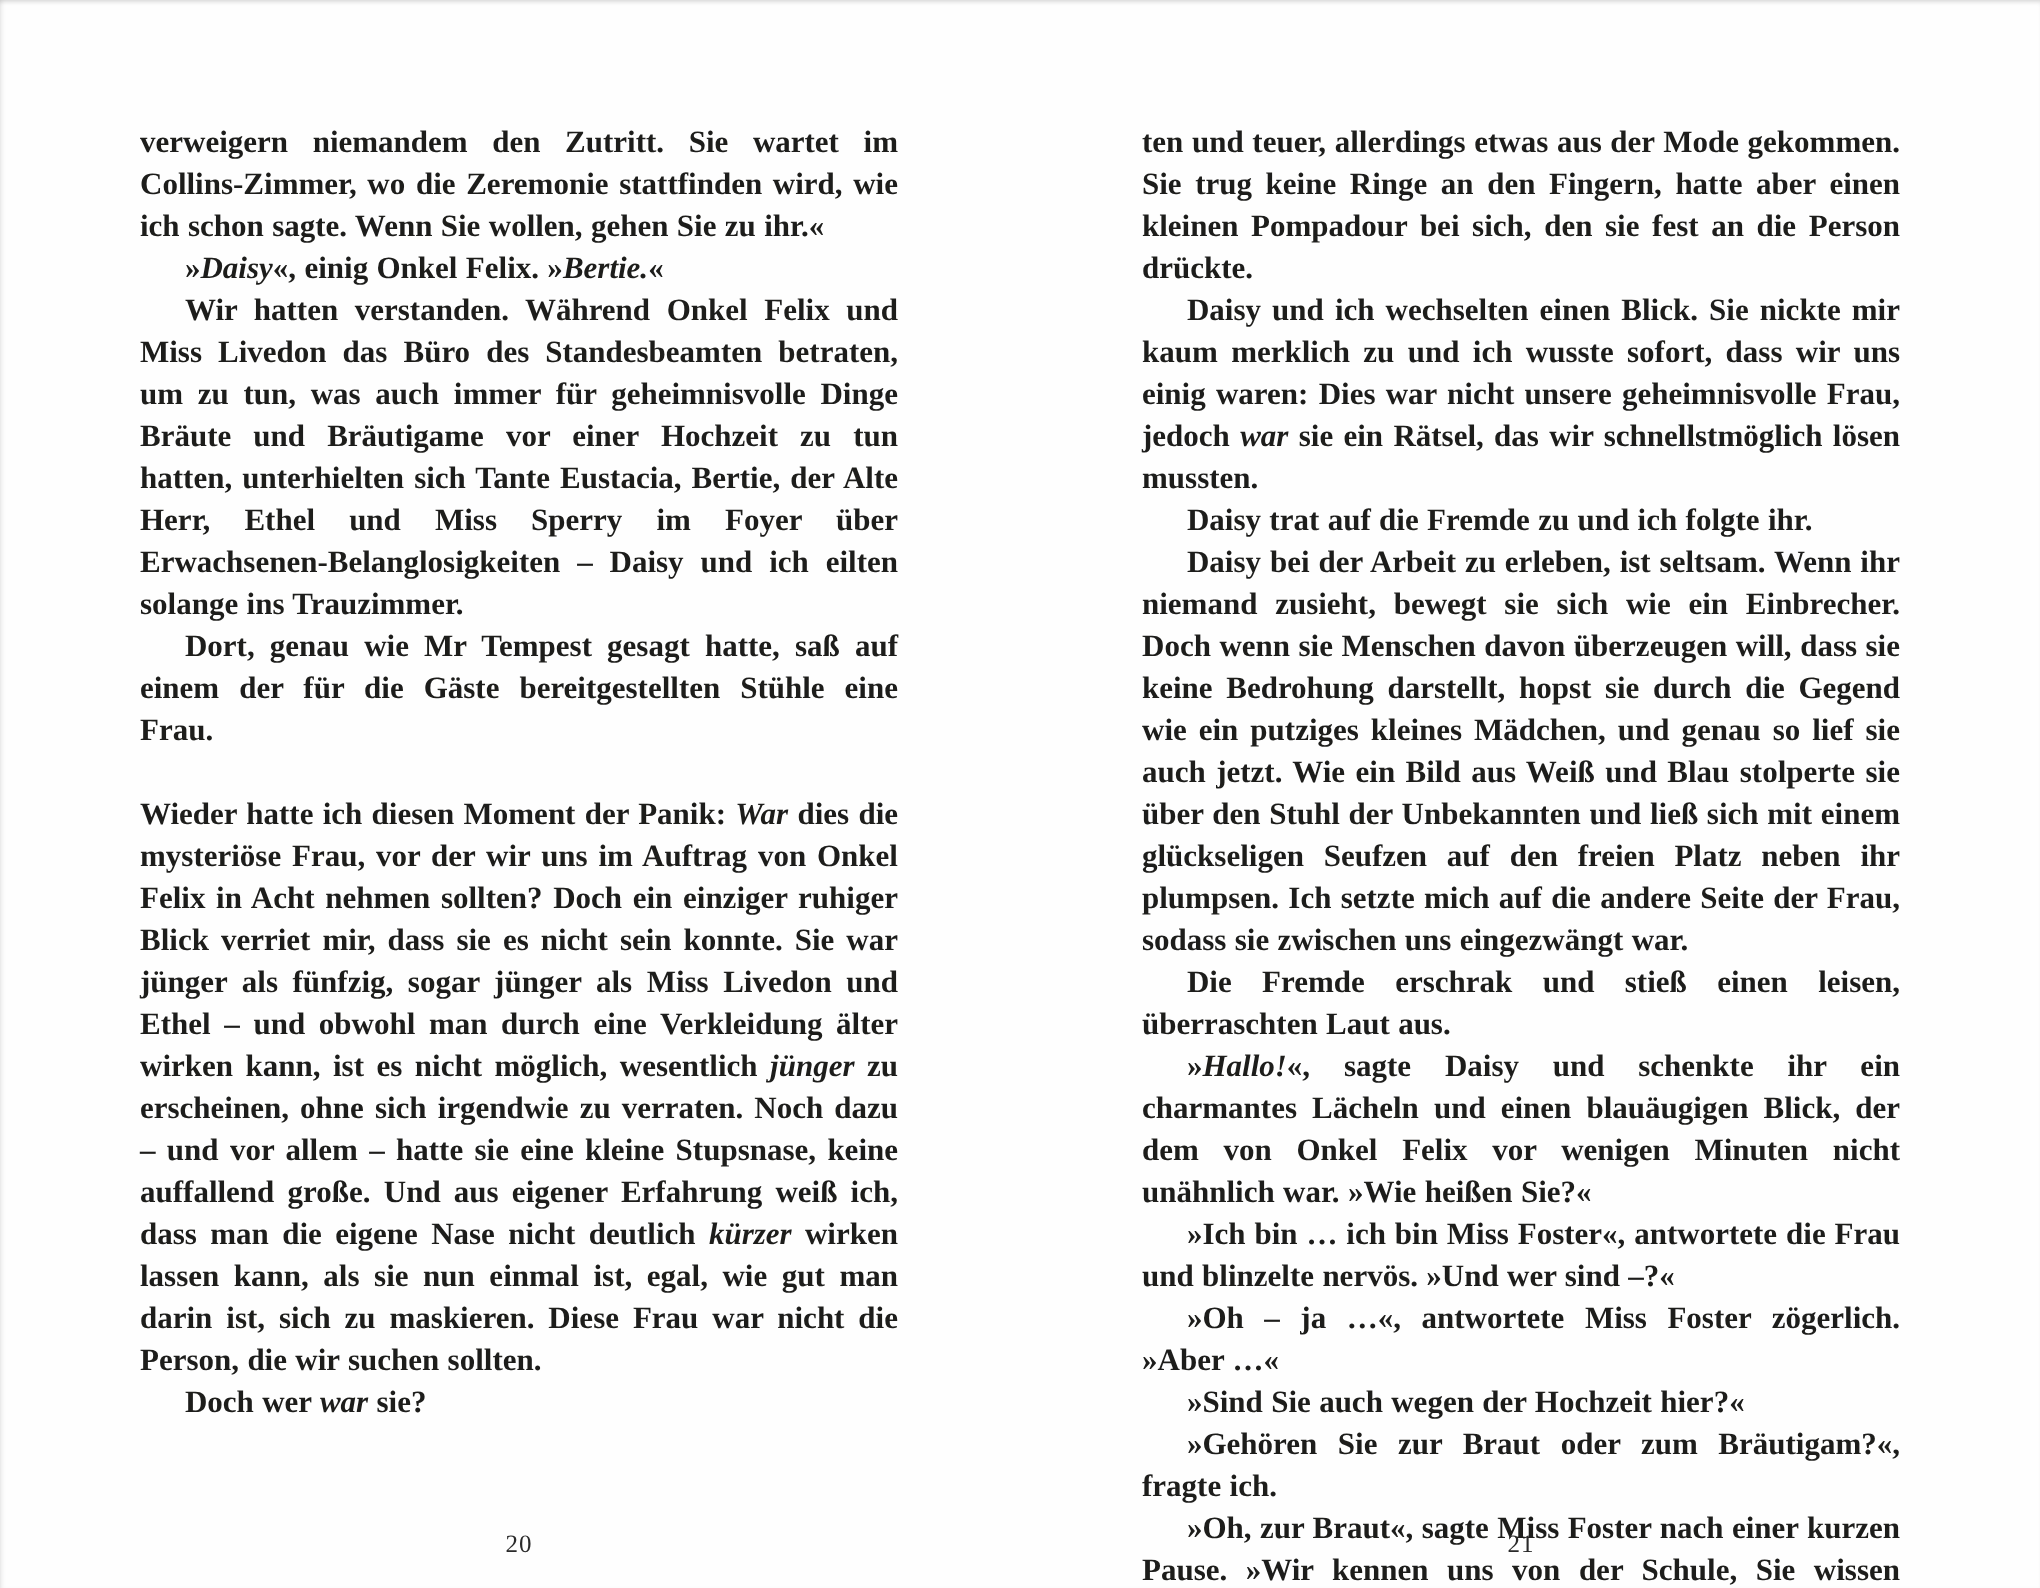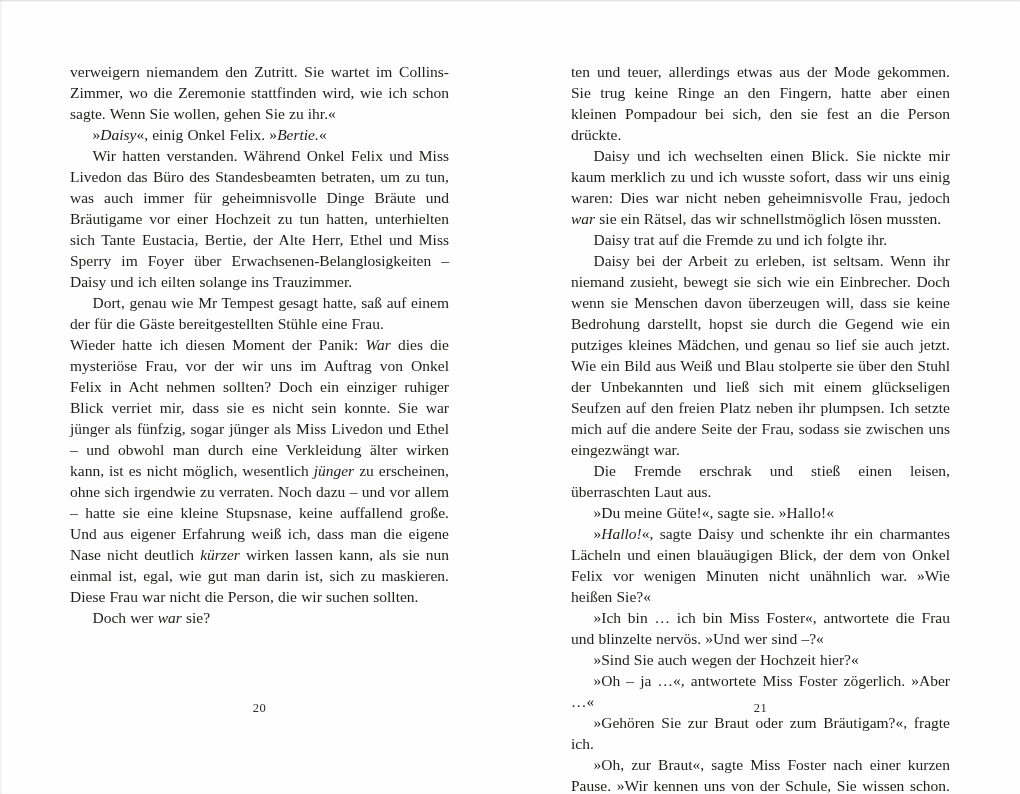--- a/index.html
+++ b/index.html
@@ -27,27 +27,27 @@
   .page-left  { left: 70px; }
   .page-right { left: 571px; }
   .page-text {
     font-size: 15.5px;
     line-height: 21px;
     text-align: justify;
     hyphens: auto;
     -webkit-hyphens: auto;
     word-spacing: 0.02em;
   }
-  p.para { margin: 0; }
+  p.para { margin: 0; font-weight: bold; }
   p.para.indent { text-indent: 1.45em; }
-  p.para.space-before { }
+  p.para.space-before { margin-top: 21px; }
   em { font-style: italic; }
   .page-number {
     position: absolute;
-    top: 640px;
+    top: 704px;
     left: 0;
     width: 100%;
     text-align: center;
     font-size: 12.5px;
     letter-spacing: 0.04em;
     color: #2a2a2a;
   }
 </style>
 </head>
 <body>
@@ -62,28 +62,27 @@
         <p class="para indent"><span>Dort, genau wie Mr Tempest gesagt hatte, saß auf einem der für die Gäste bereitgestellten Stühle eine Frau.</span></p>
         <p class="para space-before"><span>Wieder hatte ich diesen Moment der Panik: </span><em>War</em><span> dies die mysteriöse Frau, vor der wir uns im Auftrag von Onkel Felix in Acht nehmen sollten? Doch ein einziger ruhiger Blick verriet mir, dass sie es nicht sein konnte. Sie war jünger als fünfzig, sogar jünger als Miss Livedon und Ethel – und obwohl man durch eine Verkleidung älter wirken kann, ist es nicht möglich, wesentlich </span><em>jünger</em><span> zu erscheinen, ohne sich irgendwie zu verraten. Noch dazu – und vor allem – hatte sie eine kleine Stupsnase, keine auffallend große. Und aus eigener Erfahrung weiß ich, dass man die eigene Nase nicht deutlich </span><em>kürzer</em><span> wirken lassen kann, als sie nun einmal ist, egal, wie gut man darin ist, sich zu maskieren. Diese Frau war nicht die Person, die wir suchen sollten.</span></p>
         <p class="para indent"><span>Doch wer </span><em>war</em><span> sie?</span></p>
       </div>
     <div class="page-number">20</div>
   </section>
 
   <section class="page page-right">
     <div class="page-text" lang="de">
         <p class="para"><span>ten und teuer, allerdings etwas aus der Mode gekommen. Sie trug keine Ringe an den Fingern, hatte aber einen kleinen Pompadour bei sich, den sie fest an die Person drückte.</span></p>
-        <p class="para indent"><span>Daisy und ich wechselten einen Blick. Sie nickte mir kaum merklich zu und ich wusste sofort, dass wir uns einig waren: Dies war nicht neben geheimnisvolle Frau, jedoch </span><em>war</em><span> sie ein Rätsel, das wir schnellstmöglich lösen mussten.</span></p>
+        <p class="para indent"><span>Daisy und ich wechselten einen Blick. Sie nickte mir kaum merklich zu und ich wusste sofort, dass wir uns einig waren: Dies war nicht unsere geheimnisvolle Frau, jedoch </span><em>war</em><span> sie ein Rätsel, das wir schnellstmöglich lösen mussten.</span></p>
         <p class="para indent"><span>Daisy trat auf die Fremde zu und ich folgte ihr.</span></p>
         <p class="para indent"><span>Daisy bei der Arbeit zu erleben, ist seltsam. Wenn ihr niemand zusieht, bewegt sie sich wie ein Einbrecher. Doch wenn sie Menschen davon überzeugen will, dass sie keine Bedrohung darstellt, hopst sie durch die Gegend wie ein putziges kleines Mädchen, und genau so lief sie auch jetzt. Wie ein Bild aus Weiß und Blau stolperte sie über den Stuhl der Unbekannten und ließ sich mit einem glückseligen Seufzen auf den freien Platz neben ihr plumpsen. Ich setzte mich auf die andere Seite der Frau, sodass sie zwischen uns eingezwängt war.</span></p>
         <p class="para indent"><span>Die Fremde erschrak und stieß einen leisen, überraschten Laut aus.</span></p>
-        <p class="para indent"><span>»Du meine Güte!«, sagte sie. »Hallo!«</span></p>
         <p class="para indent"><span>»</span><em>Hallo!</em><span>«, sagte Daisy und schenkte ihr ein charmantes Lächeln und einen blauäugigen Blick, der dem von Onkel Felix vor wenigen Minuten nicht unähnlich war. »Wie heißen Sie?«</span></p>
         <p class="para indent"><span>»Ich bin … ich bin Miss Foster«, antwortete die Frau und blinzelte nervös. »Und wer sind –?«</span></p>
+        <p class="para indent"><span>»Oh – ja …«, antwortete Miss Foster zögerlich. »Aber …«</span></p>
         <p class="para indent"><span>»Sind Sie auch wegen der Hochzeit hier?«</span></p>
-        <p class="para indent"><span>»Oh – ja …«, antwortete Miss Foster zögerlich. »Aber …«</span></p>
         <p class="para indent"><span>»Gehören Sie zur Braut oder zum Bräutigam?«, fragte ich.</span></p>
         <p class="para indent"><span>»Oh, zur Braut«, sagte Miss Foster nach einer kurzen Pause. »Wir kennen uns von der Schule, Sie wissen schon. In Latein waren wir Banknachbarinnen. Lily war immer so ver-</span></p>
       </div>
     <div class="page-number">21</div>
   </section>
 
 </div>
 
 </body></html>

